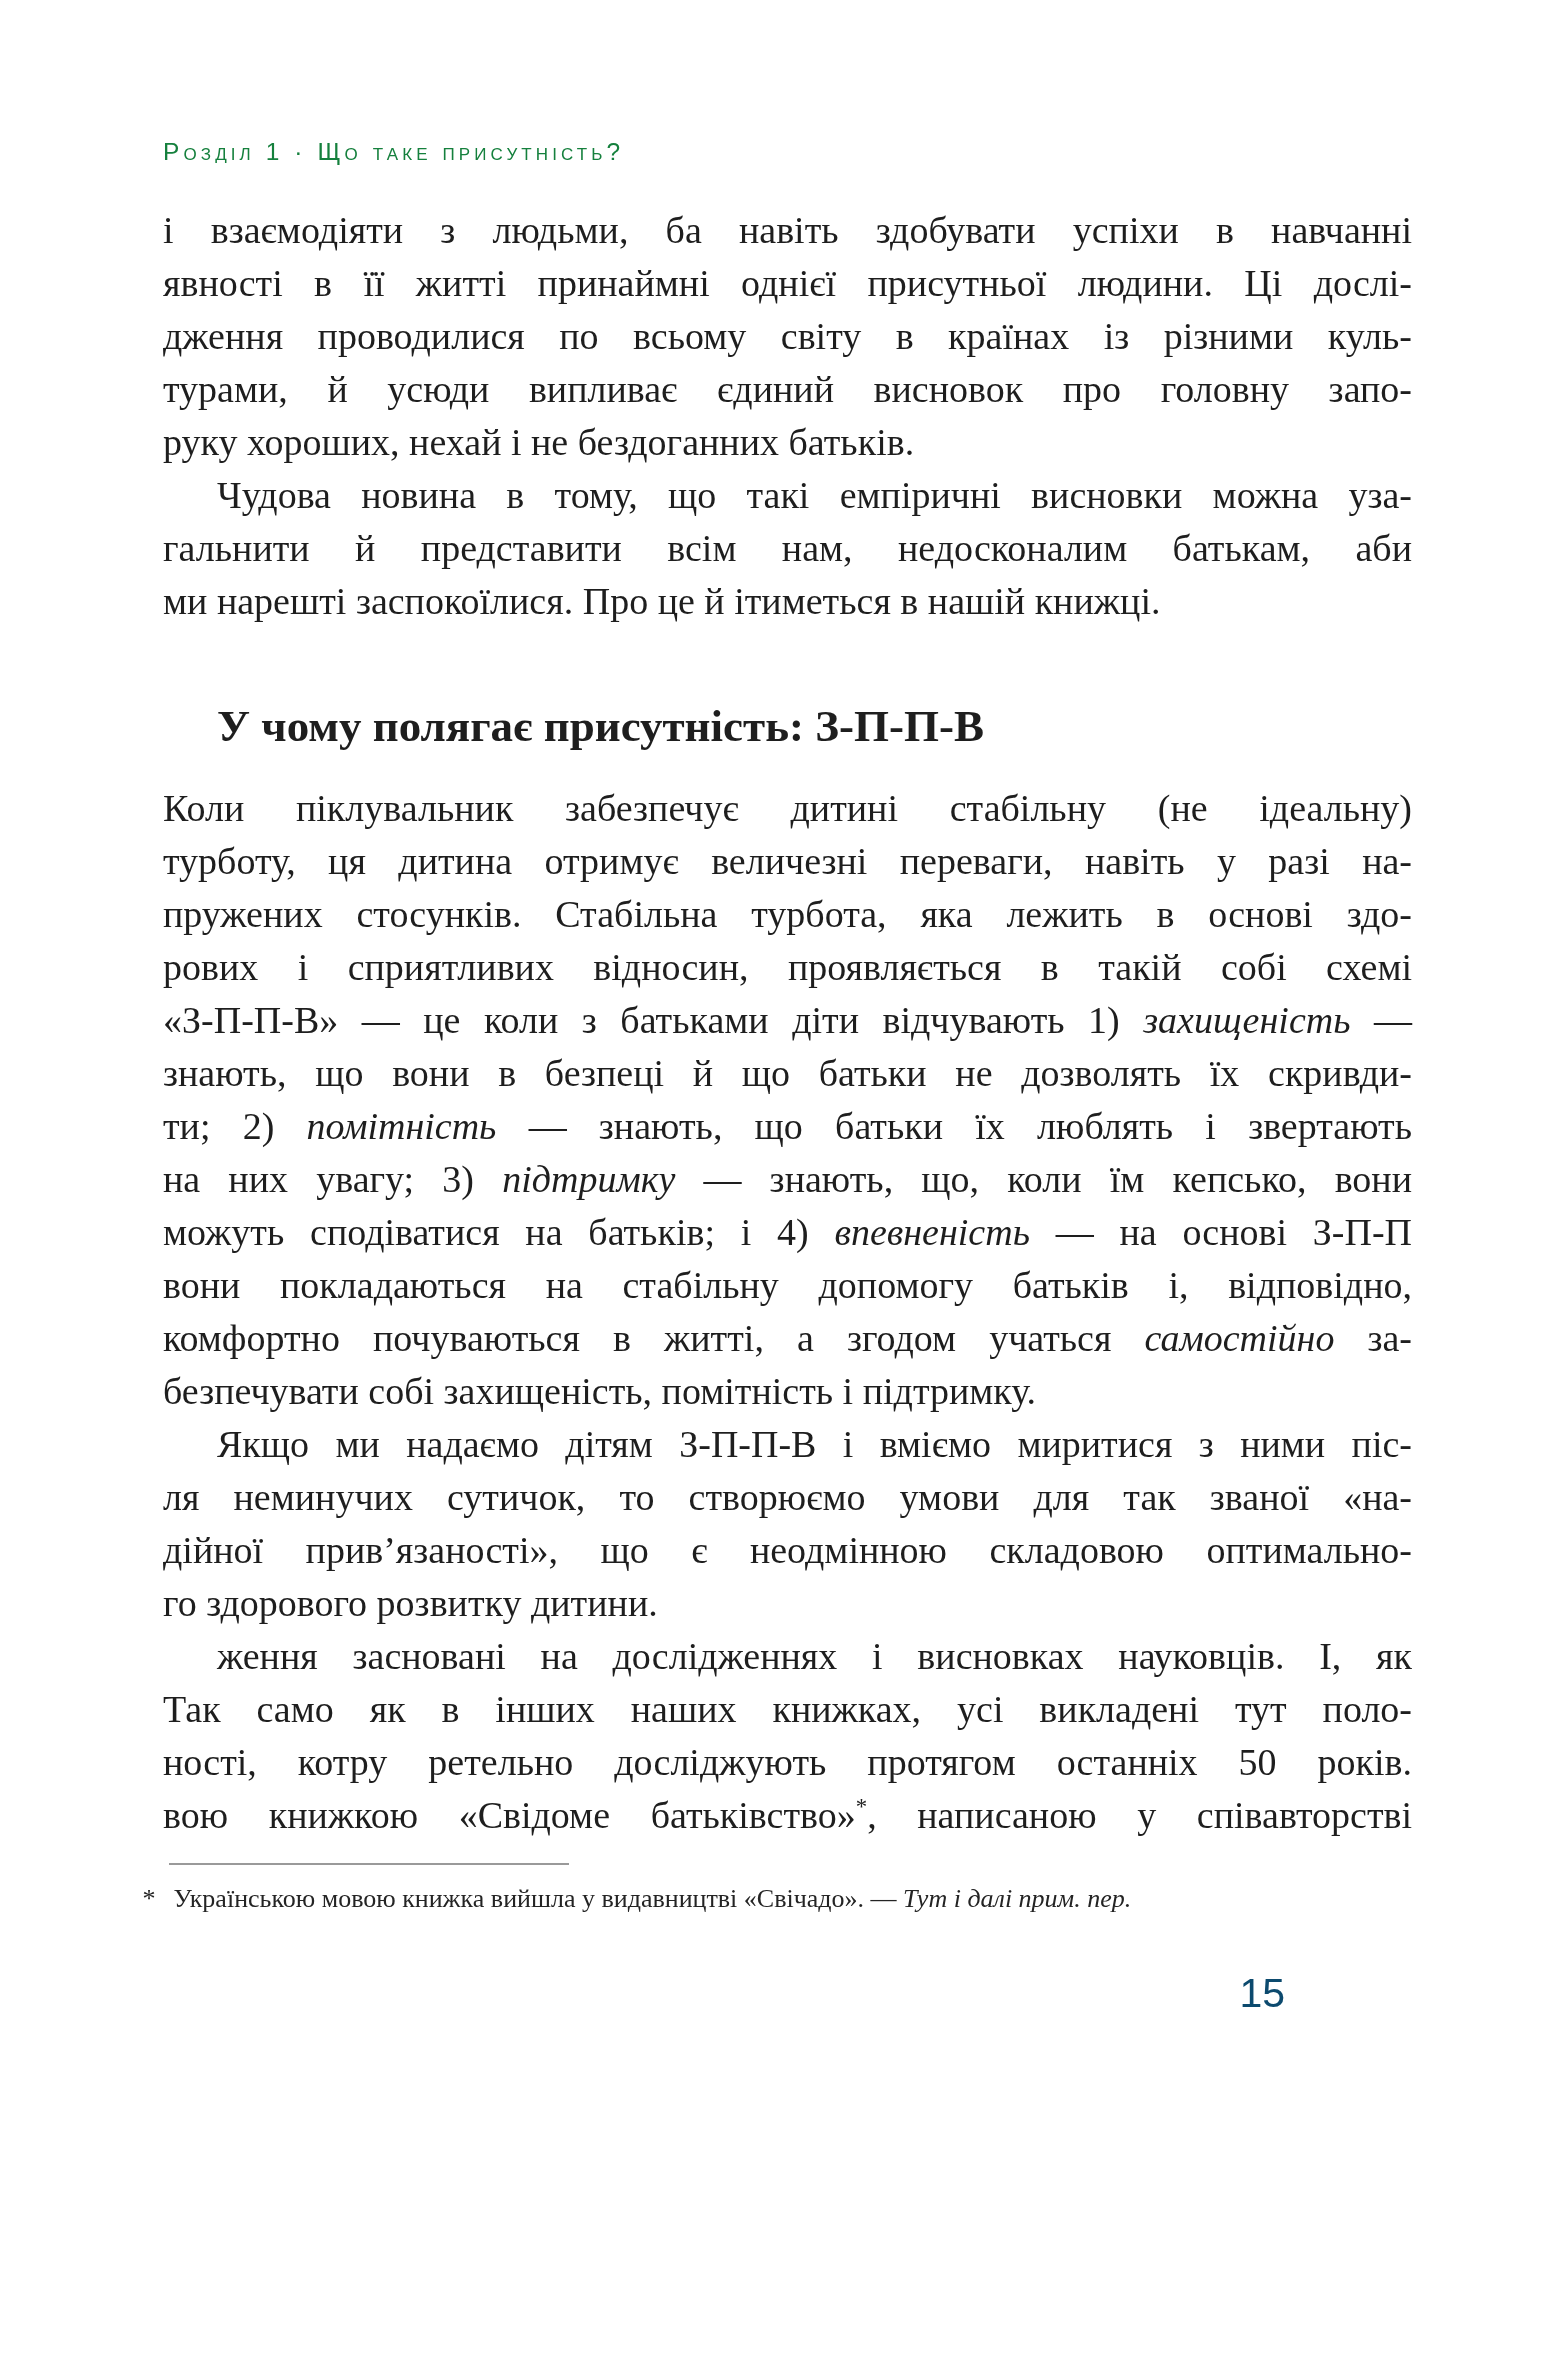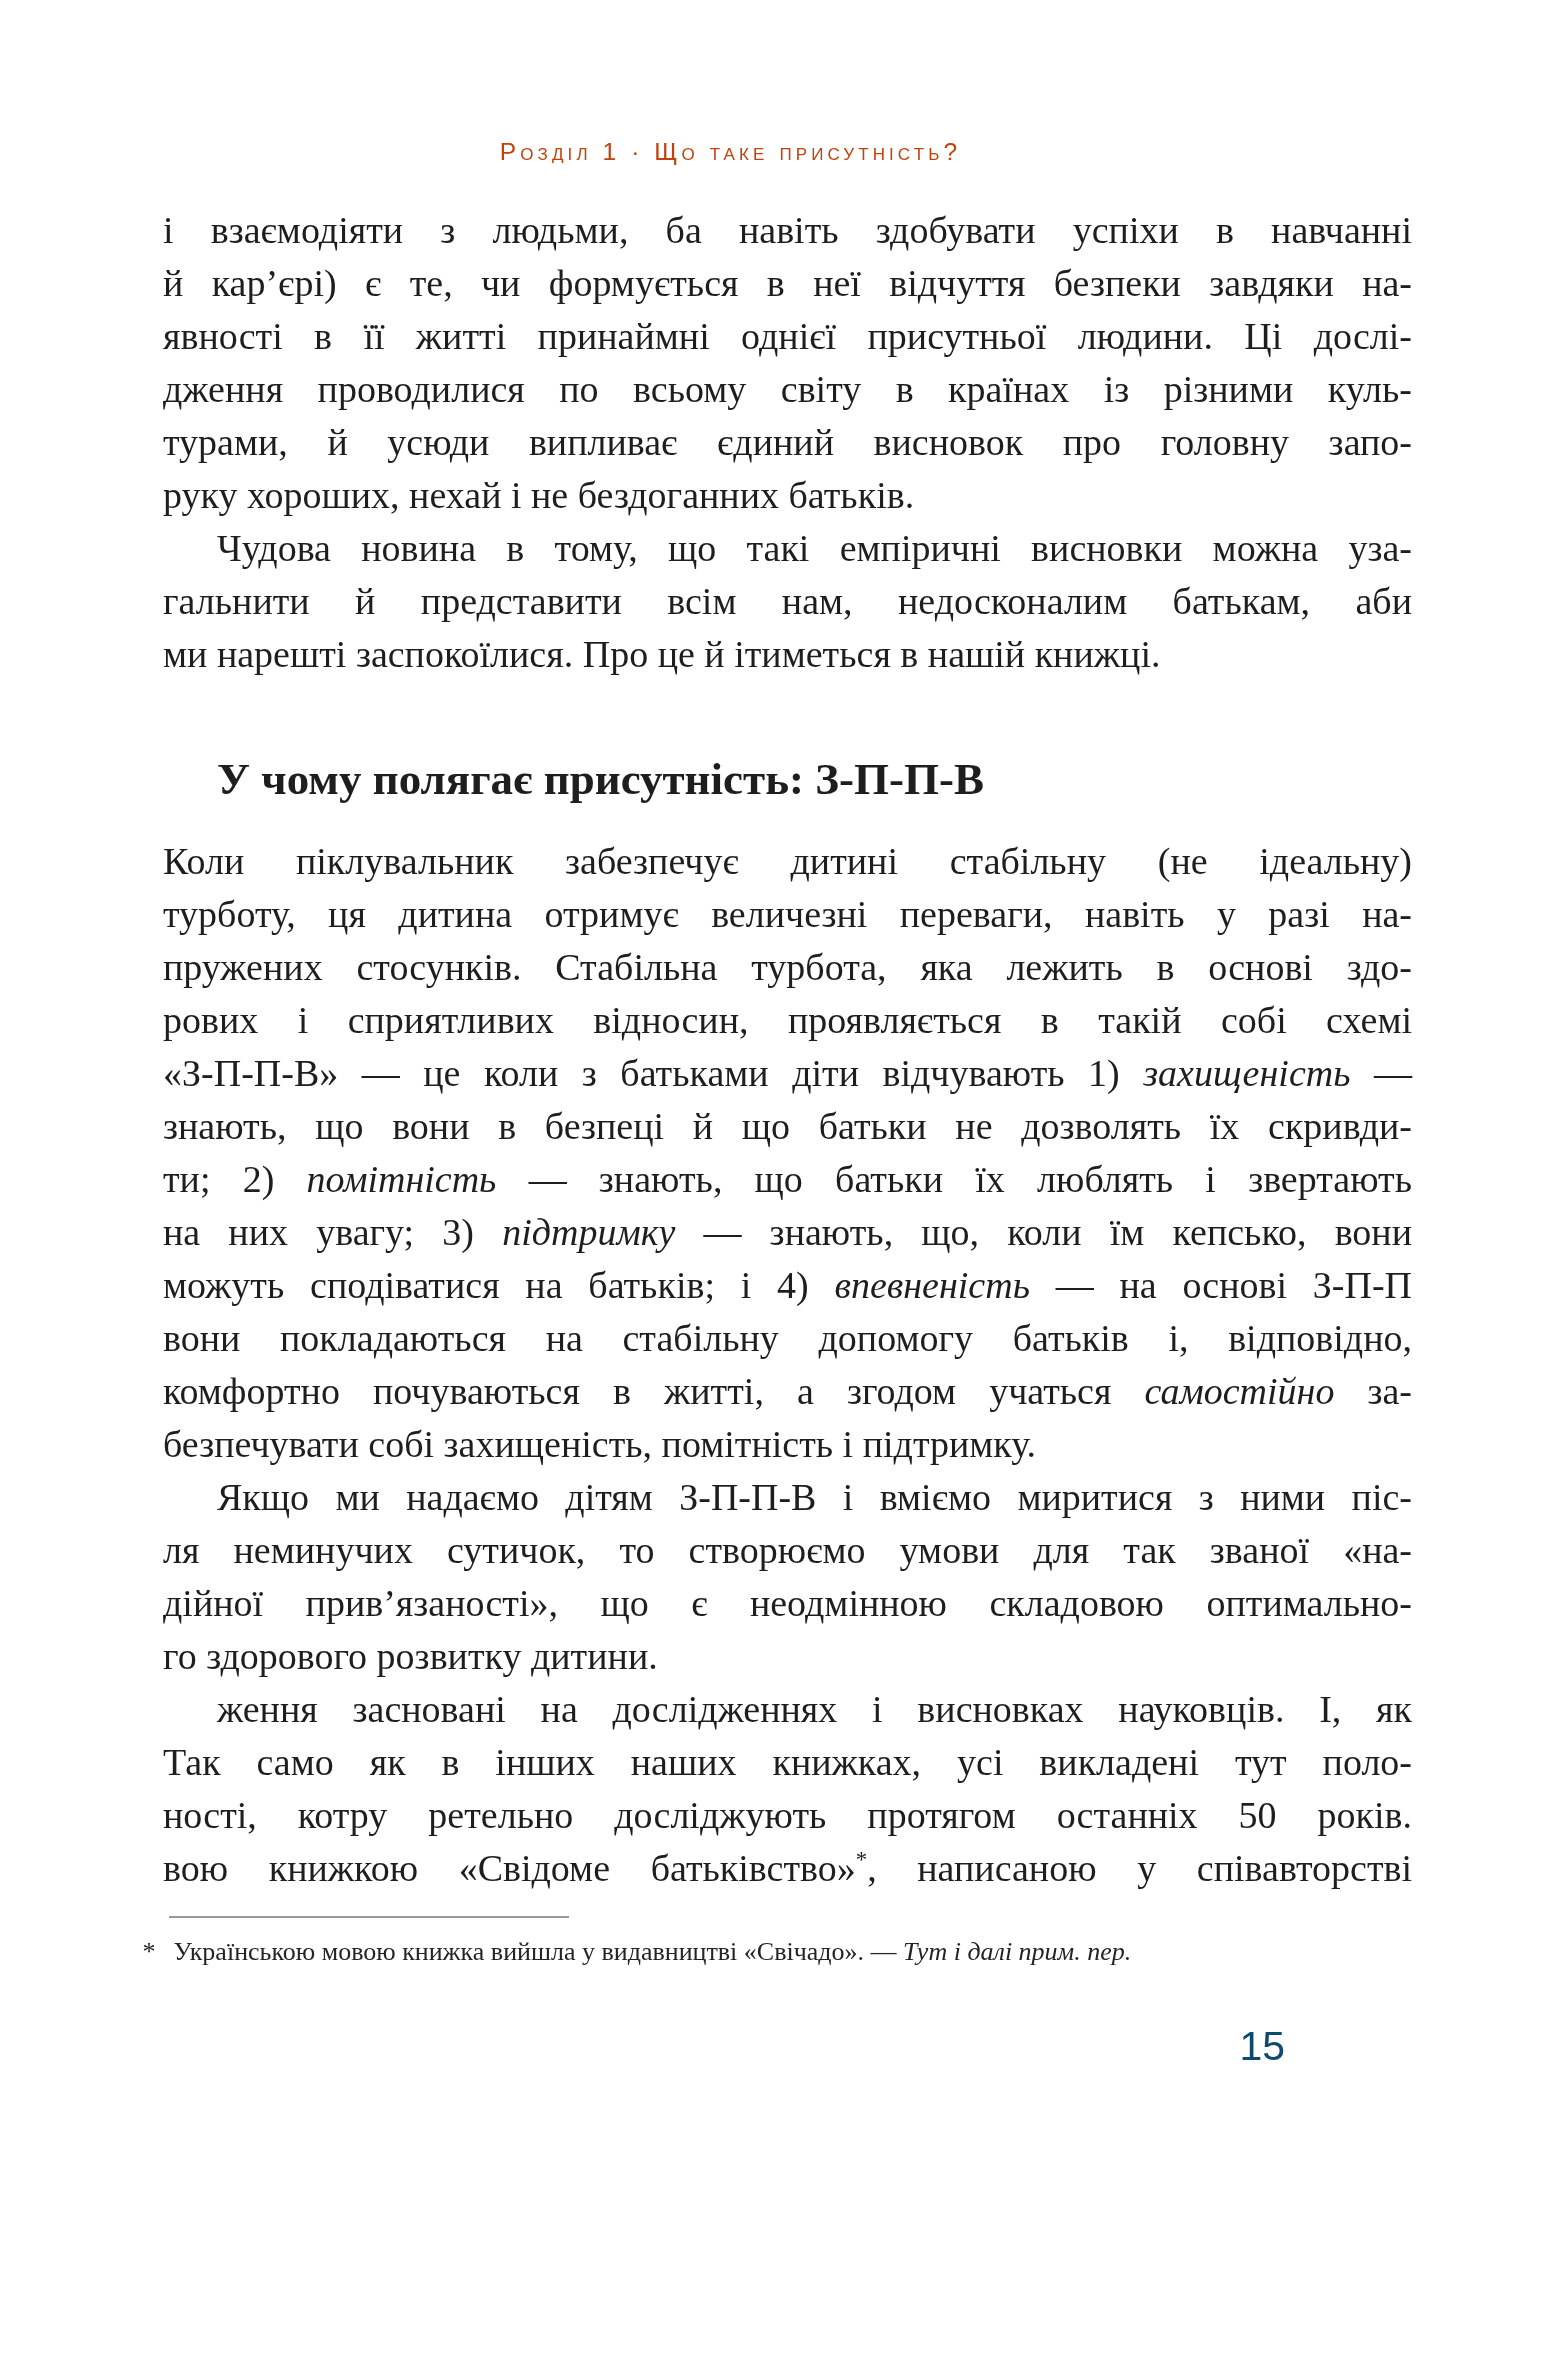--- a/index.html
+++ b/index.html
@@ -15,28 +15,28 @@
     color: #1e1e1e;
     font-family: "Liberation Serif", "DejaVu Serif", serif;
     overflow: hidden;
   }
   .column {
     margin-left: 163px;
     width: 1249px;
   }
   .running-header {
     margin-top: 137px;
-    text-align: center;
+    text-align: left;
     padding-right: 114px;
     font-family: "Liberation Sans", "DejaVu Sans", sans-serif;
     font-variant-caps: small-caps;
     letter-spacing: 4.1px;
     font-size: 24.5px;
     line-height: 29px;
-    color: #c2410c;
+    color: #15803d;
   }
   .content {
     margin-top: 38px;
     font-size: 38px;
     line-height: 53px;
   }
   .paragraph { margin: 0; }
   .line {
     text-align: justify;
     text-align-last: justify;
@@ -92,21 +92,20 @@
 </head>
 <body>
 
 <div class="page">
   <div class="column">
     <div class="running-header">Розділ 1 · Що таке присутність?</div>
 
     <div class="content">
         <div class="paragraph">
           <div class="line">і взаємодіяти з людьми, ба навіть здобувати успіхи в навчанні</div>
-          <div class="line">й кар’єрі) є те, чи формується в неї відчуття безпеки завдяки на-</div>
           <div class="line">явності в її житті принаймні однієї присутньої людини. Ці дослі-</div>
           <div class="line">дження проводилися по всьому світу в країнах із різними куль-</div>
           <div class="line">турами, й усюди випливає єдиний висновок про головну запо-</div>
           <div class="line last">руку хороших, нехай і не бездоганних батьків.</div>
         </div>
         <div class="paragraph p-indent">
           <div class="line">Чудова новина в тому, що такі емпіричні висновки можна уза-</div>
           <div class="line">гальнити й представити всім нам, недосконалим батькам, аби</div>
           <div class="line last">ми нарешті заспокоїлися. Про це й ітиметься в нашій книжці.</div>
         </div>

